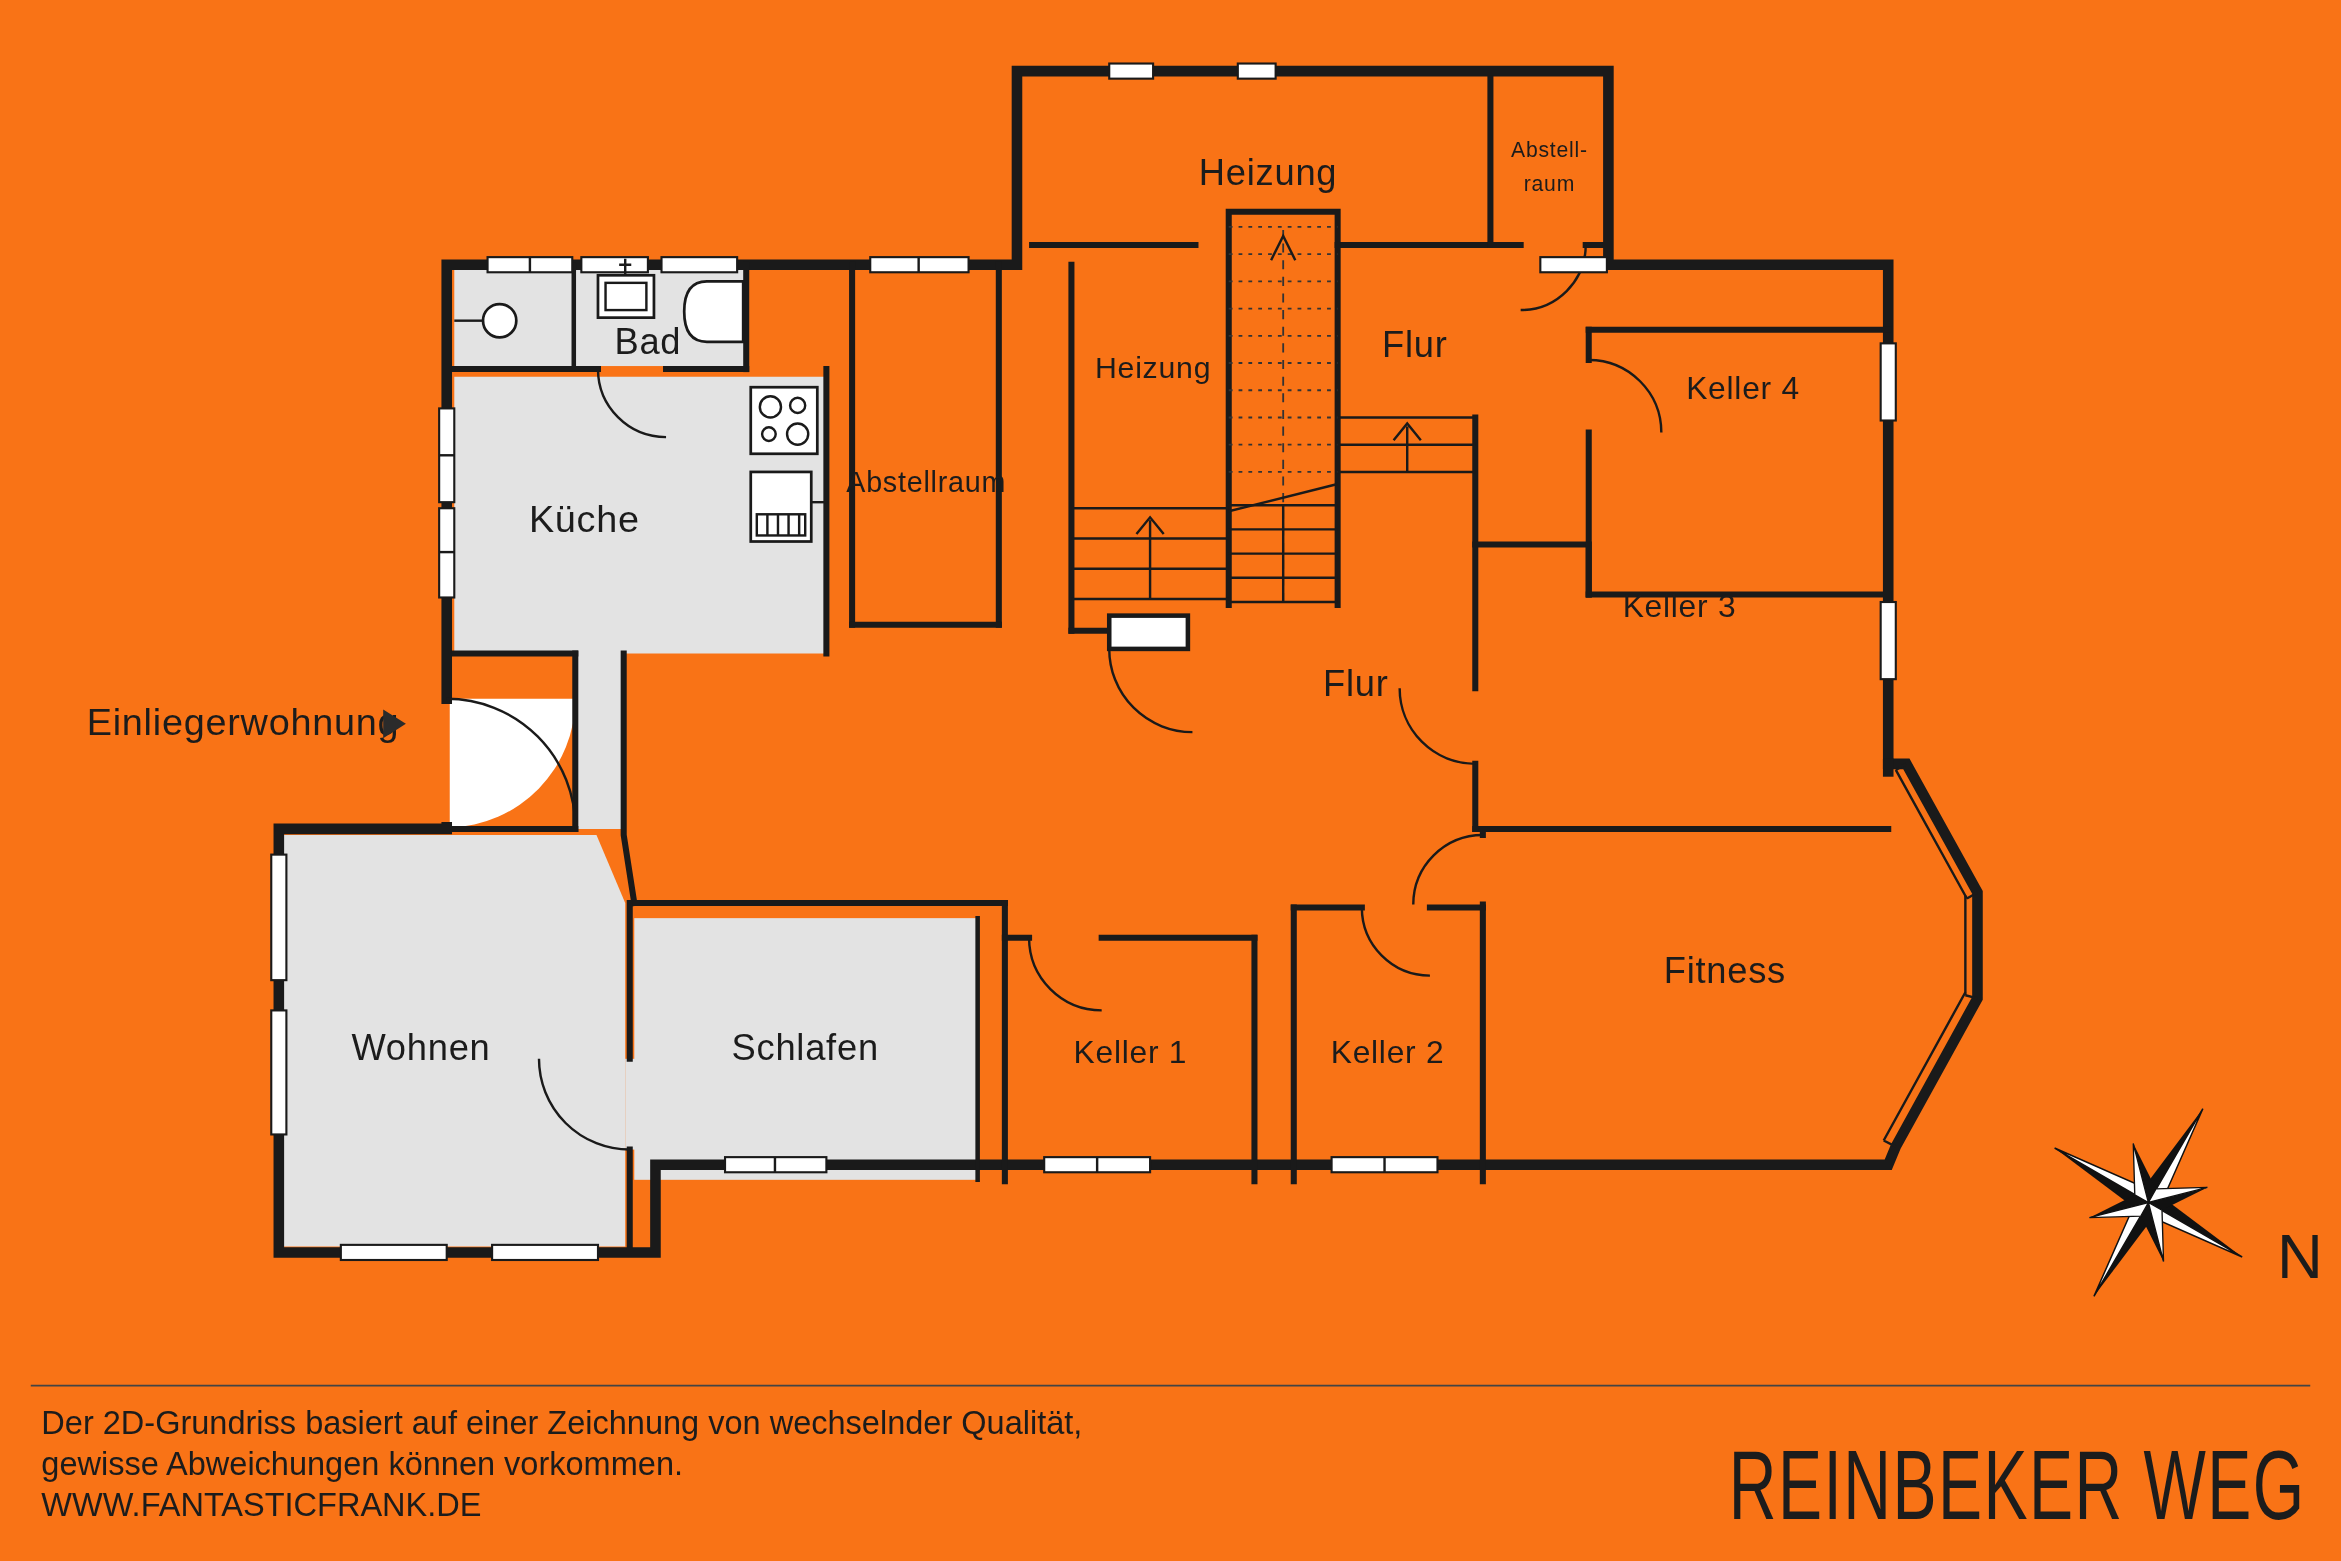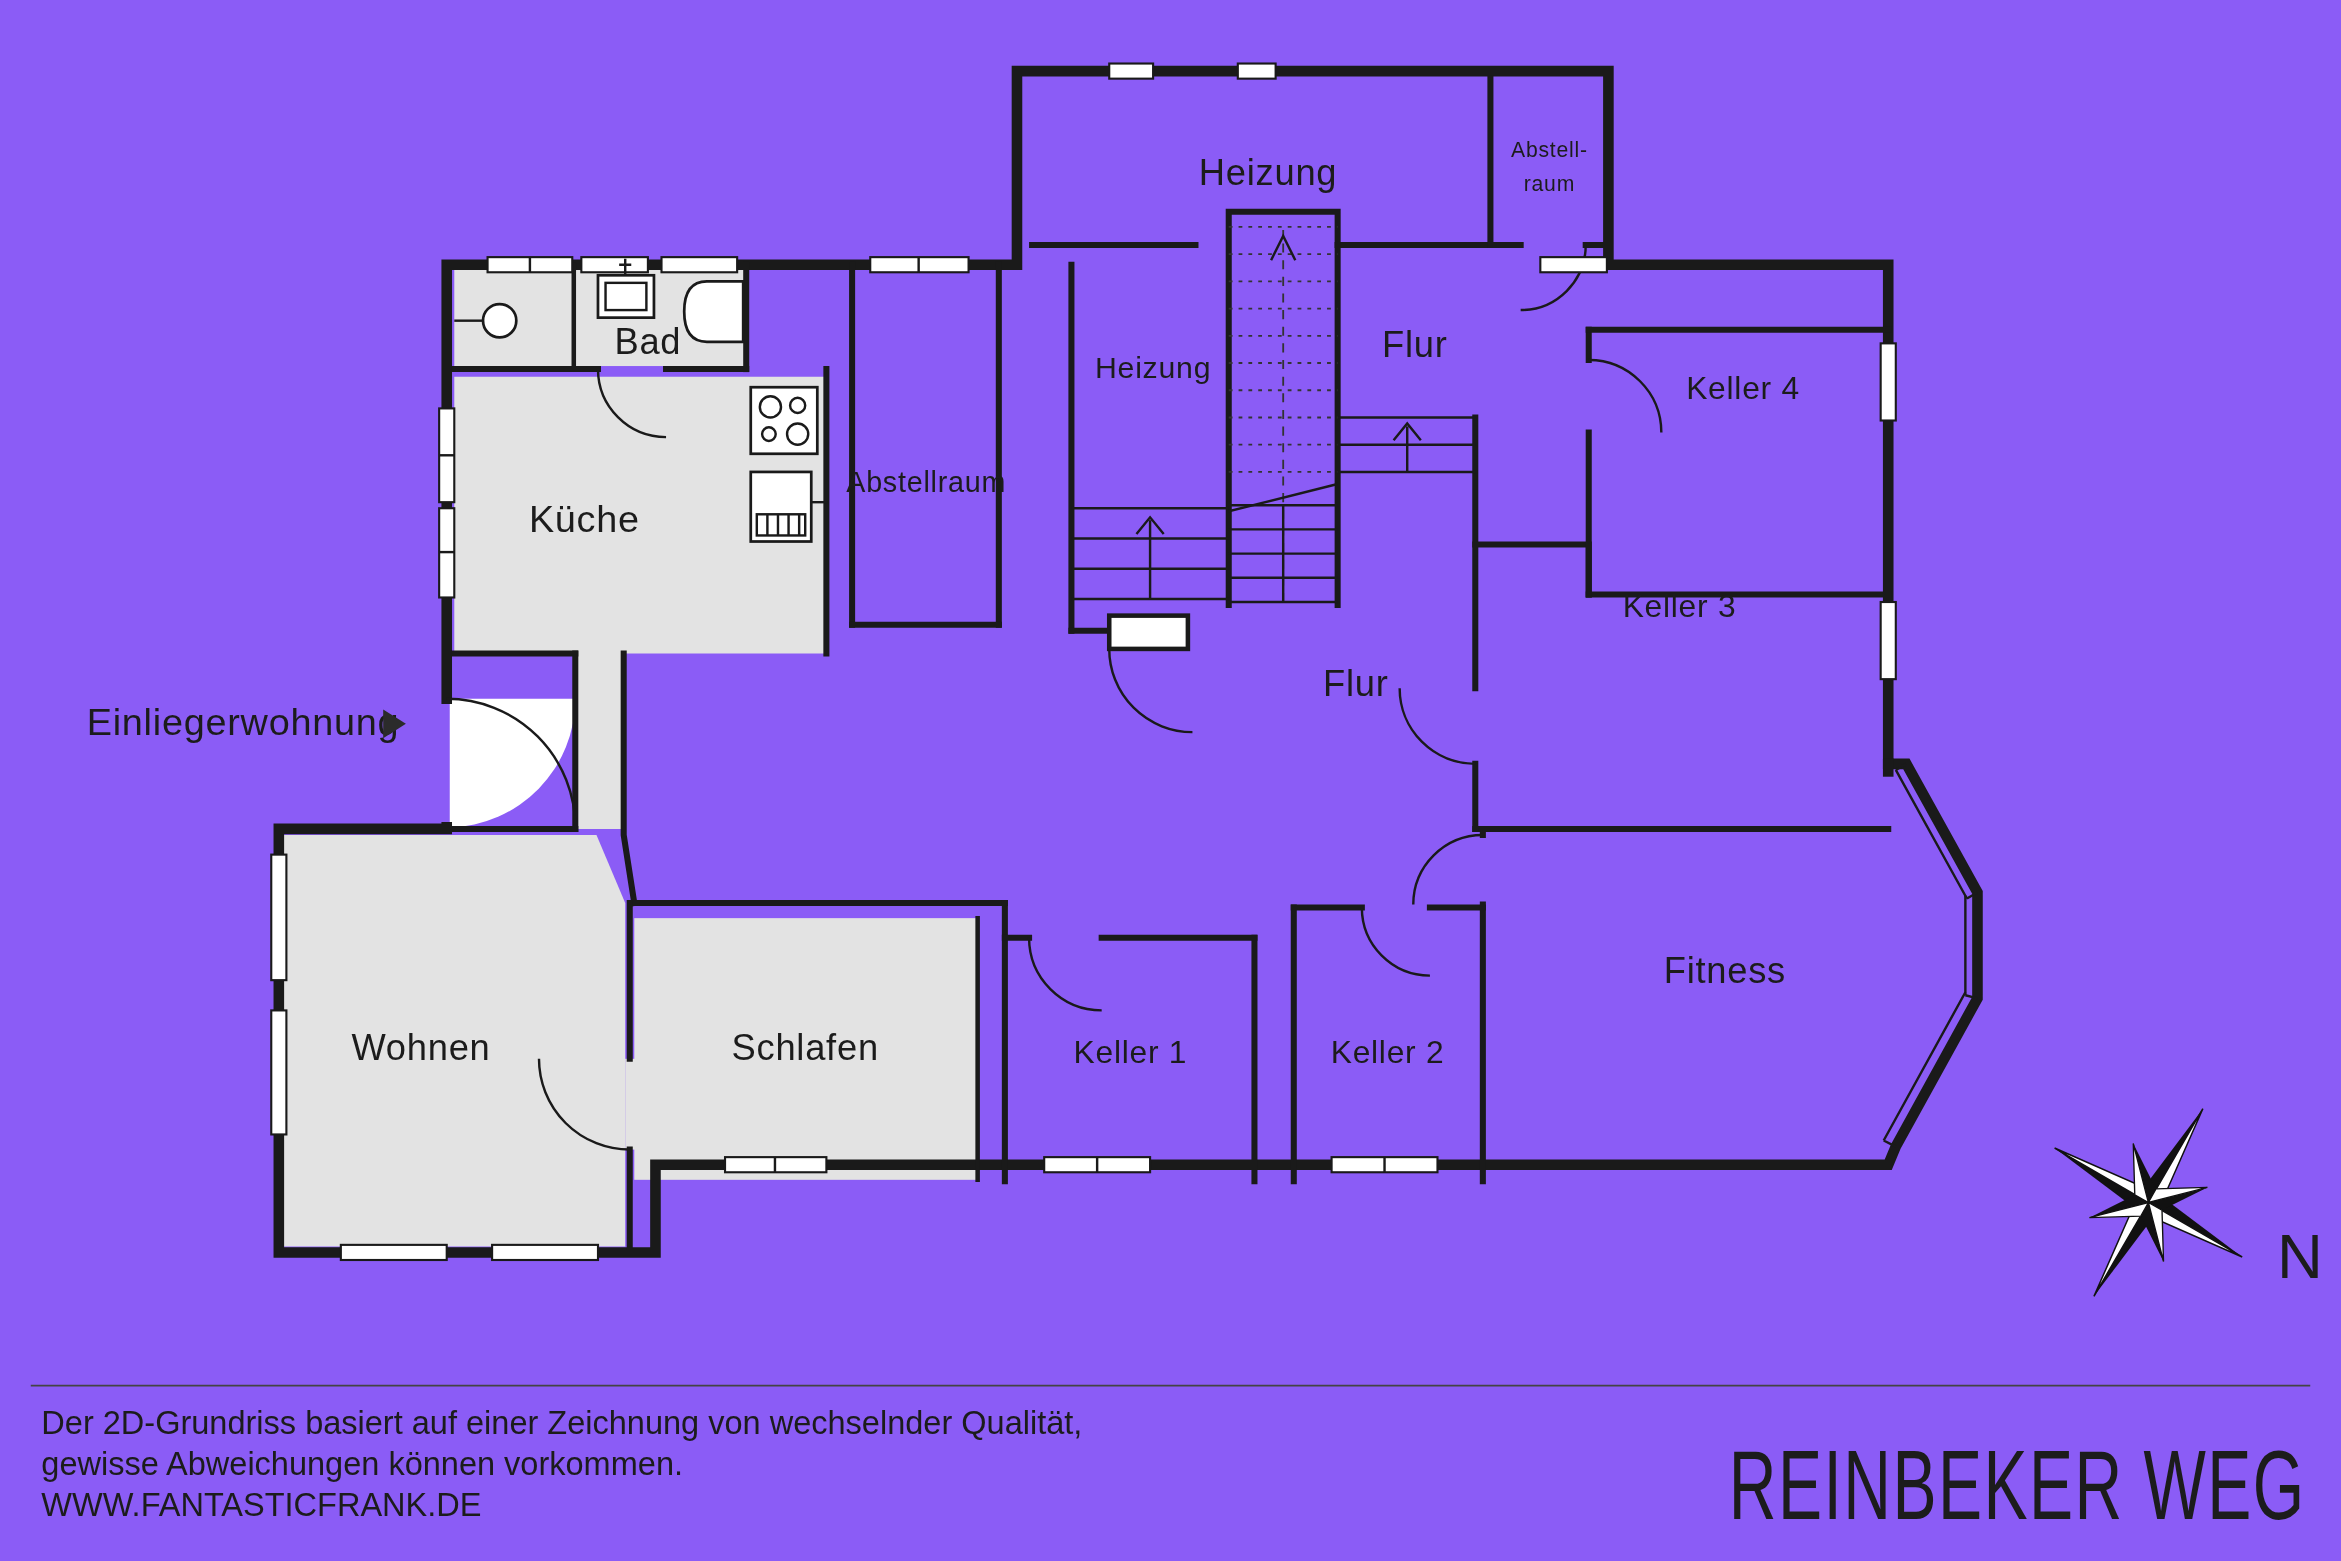--- a/index.html
+++ b/index.html
@@ -1,16 +1,16 @@
 <!DOCTYPE html>
 <html style="font-size:9.8px"><head>
 <meta charset="utf-8">
 <style>
   html,body{margin:0;padding:0;background:#fff;width:100%;height:100%;}
-  .page{width:100vw;height:100vh;background:#8b5cf6;}
+  .page{width:100vw;height:100vh;background:#f97316;}
   svg{display:block;width:100%;height:100%;}
   text{font-family:"Liberation Sans",sans-serif;fill:#1c1c1c;}
   .room-label{letter-spacing:.5px;}
   .wall{stroke:#1a1a1a;fill:none;stroke-linecap:square;}
   .thin{stroke:#1a1a1a;fill:none;stroke-width:1.6;}
   .fixture{stroke:#1a1a1a;fill:#fff;stroke-width:1.8;}
   .win{fill:#fff;stroke:#1a1a1a;stroke-width:1.4;}
   .dotted{stroke:#333;stroke-width:1.2;fill:none;stroke-dasharray:2.5 4;}
   .dashed{stroke:#333;stroke-width:1.2;fill:none;stroke-dasharray:6 5;}
 </style>

